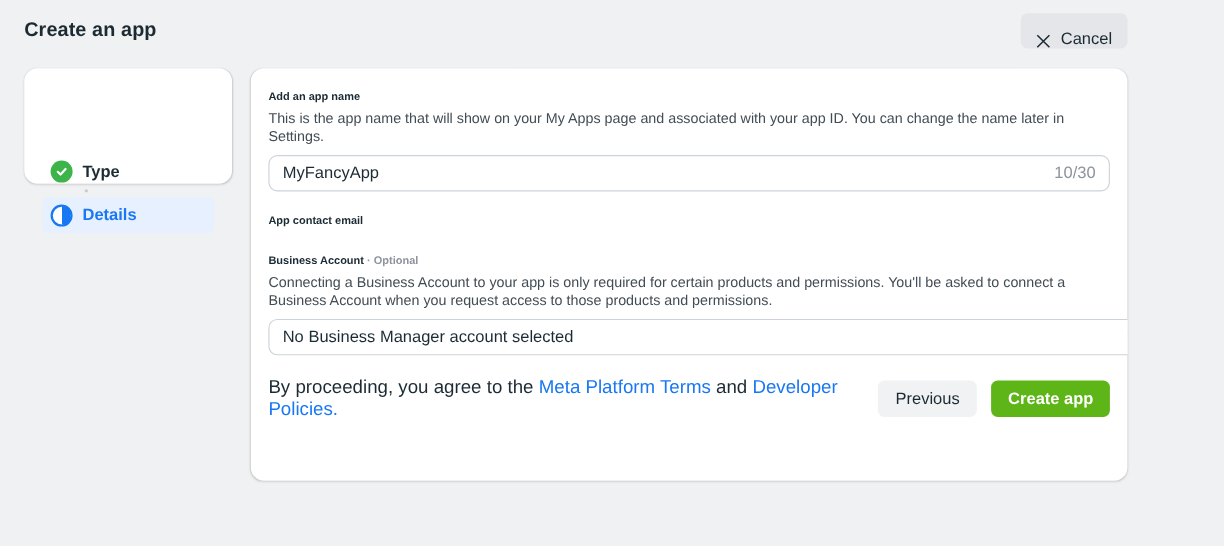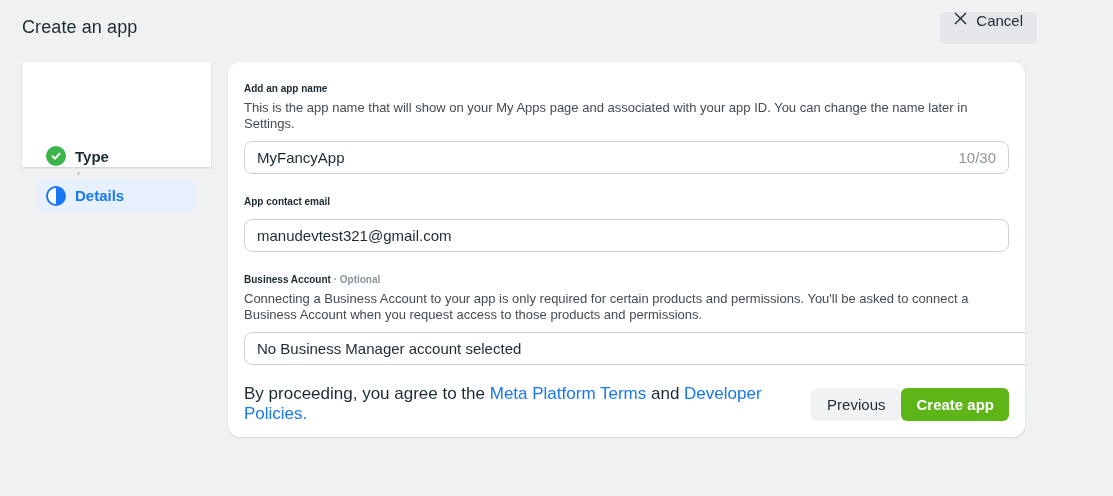--- a/index.html
+++ b/index.html
@@ -9,37 +9,37 @@
     background: #f0f1f2;
     color: #1c2b33;
     position: relative;
     overflow: hidden;
   }
 
   
   .header { position: absolute; left: 0; top: 0; width: 1113px; height: 56px; }
   .page-title {
     position: absolute; left: 22px; top: 17px;
-    font-size: 18px; font-weight: normal; color: #1c2b33; letter-spacing: .1px;
+    font-size: 18px; font-weight: bold; color: #1c2b33; letter-spacing: .1px;
   }
   .cancel-btn {
-    position: absolute; right: 76px; top: 12px;
+    position: absolute; right: 88px; top: 12px;
     height: 32px; padding: 0 14px;
-    display: inline-flex; align-items: flex-start; gap: 9px;
+    display: inline-flex; align-items: flex-end; gap: 9px;
     background: #e4e6e9; border: none; border-radius: 6px;
     font-family: inherit; font-size: 15px; color: #1c2b33; cursor: pointer;
   }
   .cancel-btn svg { display: block; }
 
   
   .card {
     position: absolute; background: #fff; 
     box-shadow: 0 1px 2px rgba(0,0,0,.12), 0 0 1px rgba(0,0,0,.08);
   }
-  .stepper-card { left: 22px; top: 62px; width: 189px; height: 105px; border-radius: 0; }
+  .stepper-card { left: 22px; top: 62px; width: 189px; height: 105px; border-radius: 12px; }
   .main-card { left: 228px; top: 62px; width: 797px; height: 375px; border-radius: 12px; padding: 18px 16px 16px; overflow: hidden; }
 
   
   .step-row { position: absolute; display: flex; align-items: center; gap: 9px; }
   .step-type { left: 24px; top: 84px; }
   .step-details {
     left: 16px; top: 117px; width: 157px; height: 33px;
     padding-left: 8px; background: #e7f0fe; border-radius: 6px; cursor: pointer;
   }
   .step-label { font-size: 15px; font-weight: bold; color: #1c2b33; }
@@ -74,21 +74,21 @@
     border: 1px solid #ccd2d9; border-radius: 8px;
     display: flex; align-items: center; justify-content: space-between;
     padding: 0 14px 0 12px; background: #fff; cursor: pointer;
   }
   .caret { font-size: 10px; color: #1c2b33; line-height: 1; }
 
   
   .form-footer { margin-top: 19px; display: flex; align-items: center; }
   .agreement { font-size: 17px; color: #1c2b33; flex: 1; }
   .link { color: #1877f2; text-decoration: none; cursor: pointer; }
-  .footer-buttons { display: flex; }
+  .footer-buttons { display: flex; gap: 13px; }
   .previous-btn {
     height: 33px; padding: 0 16px; border: none; border-radius: 6px;
     background: #f0f2f4; color: #1c2b33; font-family: inherit; font-size: 15px; cursor: pointer;
   }
   .create-btn {
     height: 33px; padding: 0 15px; border: none; border-radius: 6px;
     background: #5eb517; color: #ffffff; font-family: inherit; font-size: 15px; font-weight: bold; cursor: pointer;
   }
 </style>
 </head>
@@ -129,23 +129,20 @@
     <div class="section-label">Add an app name</div>
     <div class="section-desc">This is the app name that will show on your My Apps page and associated with your app ID. You can change the name later in Settings.</div>
     <div class="text-input">
       <span class="input-value">MyFancyApp</span>
       <span class="char-counter">10/30</span>
     </div>
   </div>
 
   <div class="section">
     <div class="section-label">App contact email</div>
-    <div class="text-input">
-      <span class="input-value">manudevtest321@gmail.com</span>
-    </div>
   </div>
 
   <div class="section">
     <div class="section-label"><span>Business Account</span><span class="optional-tag"> · </span><span class="optional-tag">Optional</span></div>
     <div class="section-desc">Connecting a Business Account to your app is only required for certain products and permissions. You'll be asked to connect a Business Account when you request access to those products and permissions.</div>
     <div class="dropdown">
       <span class="input-value">No Business Manager account selected</span>
       <span class="caret">▼</span>
     </div>
   </div>

